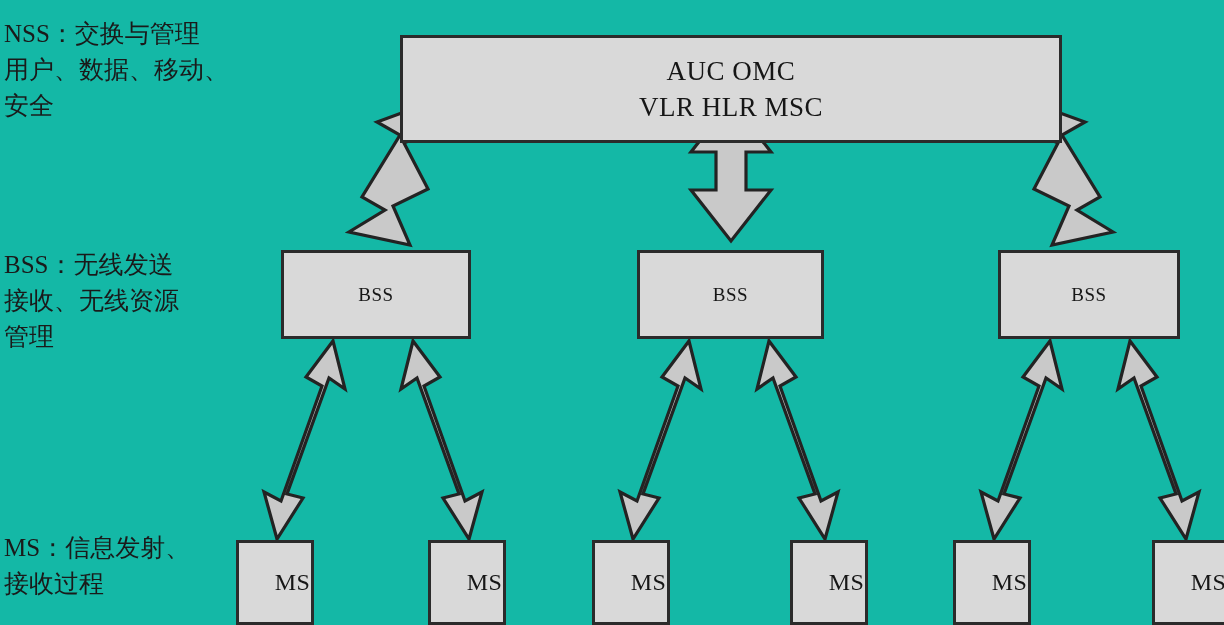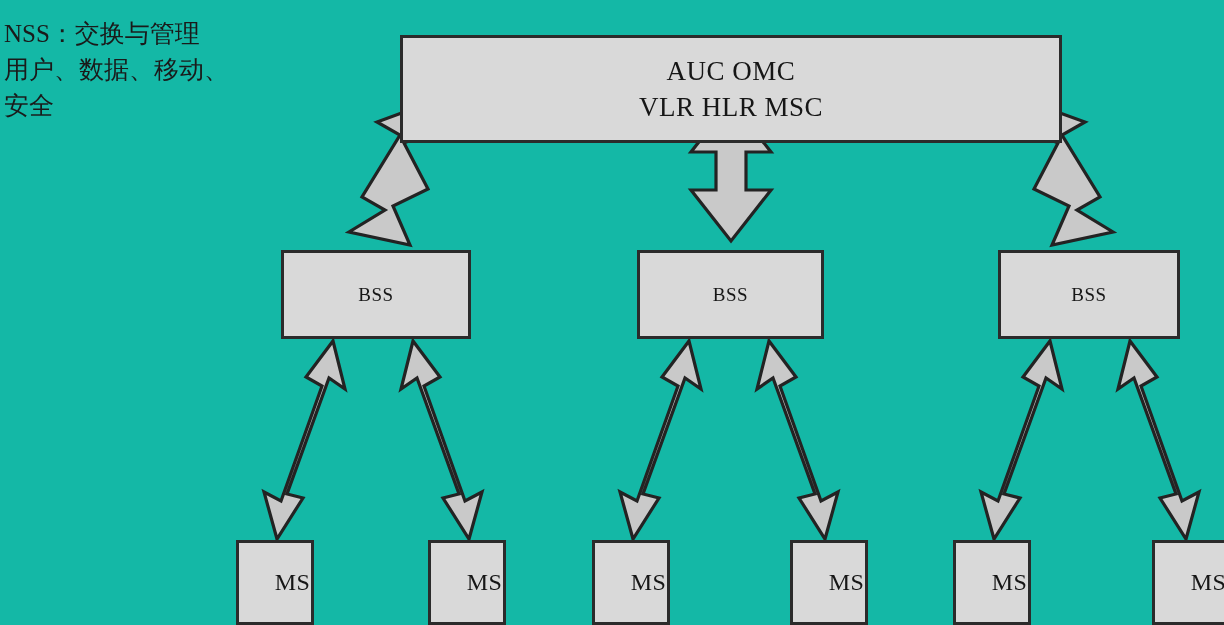--- a/index.html
+++ b/index.html
@@ -68,21 +68,26 @@
 </style>
 </head>
 <body>
 
 <div id="canvas">
 
   <div class="layer-label" style="left:4px; top:16px;">NSS：交换与管理
 用户、数据、移动、
 安全</div>
 
+  <div class="layer-label" style="left:4px; top:247px;">BSS：无线发送
+接收、无线资源
+管理</div>
 
+  <div class="layer-label" style="left:4px; top:530px;">MS：信息发射、
+接收过程</div>
 
   <svg class="arrows" viewBox="0 0 1224 625">
 
     <polygon points="437,100 377,122 400,135 362,197 385,210 349,232 410,245 393,206 428,189 404,143 442,126"></polygon>
 
     <polygon points="731,101 771,152 746,152 746,190 771,190 731,241 691,190 716,190 716,152 691,152"></polygon>
 
     <polygon points="1024,100 1085,122 1062,135 1100,197 1077,210 1113,232 1052,245 1069,206 1034,189 1058,143 1020,126"></polygon>
 
     <polygon points="333,341 345,389 329,378 287,494 303,498 277,539 264,492 281,501 322,386 306,377"></polygon>

